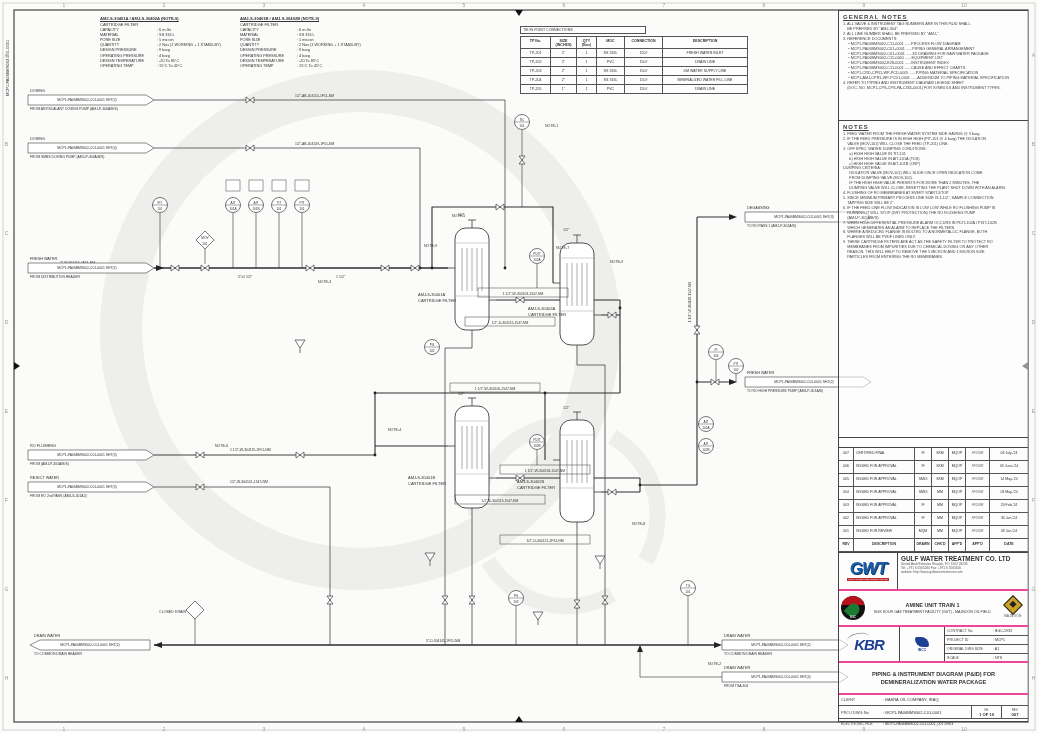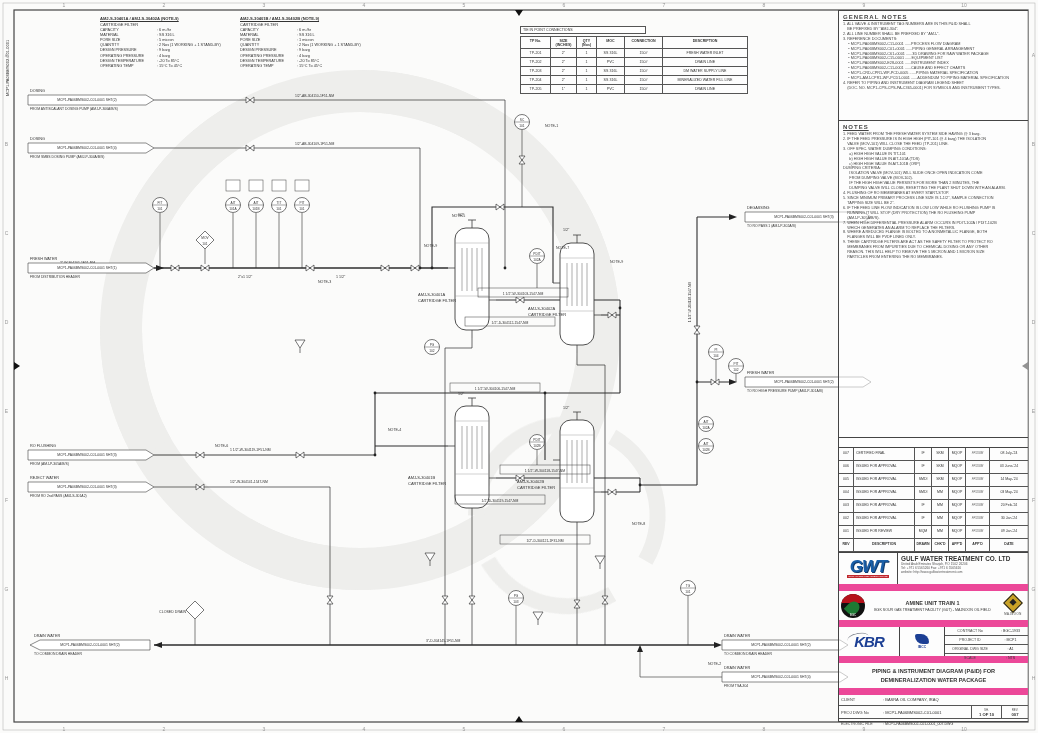--- a/index.html
+++ b/index.html
@@ -38,21 +38,21 @@
   .nline{font-size:3.8px;line-height:1.3;white-space:pre-wrap;color:#444;}
   
   #revtable{border:1px solid #444;border-left:none;border-right:none;font-size:3.5px;}
   .rev-row{display:grid;grid-template-columns:15px 61px 17px 17px 17px 24px 1fr;}
   .rev-row span{border-right:0.5px solid #555;border-bottom:0.5px solid #555;text-align:center;
         padding-top:3px;height:9px;overflow:hidden;}
   .rev-row span:last-child{border-right:none;}
   .rev-row.hd span{font-weight:bold;}
   .stampcell{color:#666;font-style:italic;font-size:3px;}
   
-  .tb-row{display:flex;box-sizing:border-box;border-bottom:7px solid #ec4899;}
+  .tb-row{display:flex;box-sizing:border-box;border-bottom:2px solid #ec4899;}
   .r1{height:38px;}
   .r1 .logo-cell{width:58px;border-right:1px solid #444;display:flex;align-items:center;justify-content:center;}
   .gwt-logo{text-align:center;}
   .gwt-letters{font-size:17px;font-weight:bold;font-style:italic;color:#1a5fa8;line-height:0.9;
        text-shadow:1px 1px 0 #123c6e;letter-spacing:-1px;}
   .gwt-bar{background:#c0272d;color:#fff;font-size:2.4px;padding:0 1px;margin-top:1px;}
   .r1 .name-cell{flex:1;padding:2px 3px;}
   .co-name{font-size:6.4px;font-weight:bold;}
   .co-addr{font-size:3.2px;color:#555;line-height:1.3;}
   .r2{height:36px;align-items:center;padding:0 2px;}
@@ -61,21 +61,21 @@
   .bgc-logo .green{position:absolute;left:6px;top:7px;width:12px;height:14px;background:#1d7a33;
        border-radius:50% 50% 50% 0;transform:rotate(45deg);}
   .bgc-logo .bgc-t{position:absolute;bottom:1px;width:100%;text-align:center;color:#fff;font-size:3px;}
   .banner-text{flex:1;text-align:center;}
   .banner1{font-size:5.4px;font-weight:bold;}
   .banner2{font-size:3.6px;margin-top:2px;}
   .maj-logo{width:26px;flex:none;text-align:center;}
   .maj-diamond{width:12px;height:12px;margin:0 auto;background:#c9a227;border:1px solid #222;transform:rotate(45deg);}
   .maj-diamond div{width:5px;height:5px;background:#222;margin:3px;}
   .maj-t{font-size:2.8px;letter-spacing:0.5px;color:#333;margin-top:2px;}
-  .r3{height:36px;text-align:center;}
+  .r3{height:36px;}
   .kbr-cell{width:60px;border-right:1px solid #444;display:flex;align-items:center;justify-content:center;position:relative;}
   .kbr-text{font-size:15px;font-weight:bold;font-style:italic;color:#1c3f94;letter-spacing:-1px;}
   .kbr-swoosh{position:absolute;left:8px;top:6px;width:22px;height:10px;border-top:1.5px solid #8a8f98;border-radius:50%;transform:rotate(-12deg);}
   .ibcc-cell{width:44px;border-right:1px solid #444;display:flex;flex-direction:column;align-items:center;justify-content:center;}
   .ibcc-mark{width:14px;height:10px;background:#1c3f94;border-radius:2px 8px 2px 8px;}
   .ibcc-t{font-size:3.4px;color:#1c3f94;font-weight:bold;margin-top:1px;}
   .fields-cell{flex:1;font-size:3.6px;}
   .field-row{display:grid;grid-template-columns:46px 1fr;border-bottom:0.5px solid #555;height:8px;align-items:center;padding-left:2px;}
   .field-row:last-child{border-bottom:none;}
   .r4{height:32px;flex-direction:column;justify-content:center;text-align:center;display:flex;}

